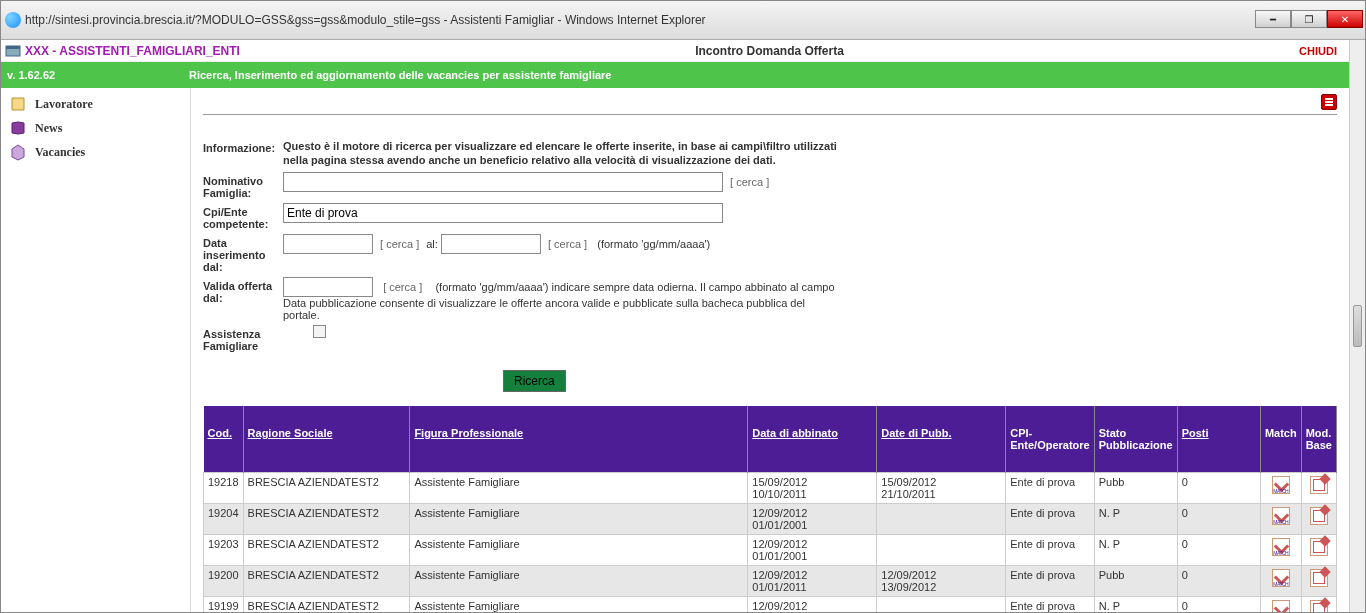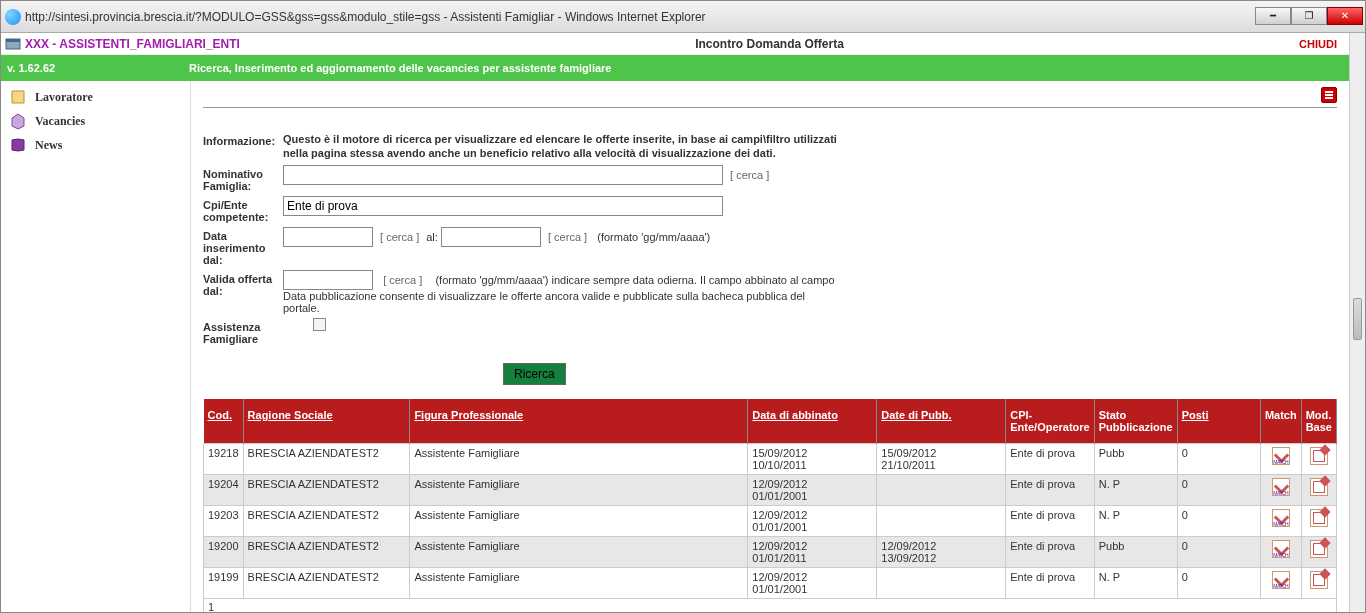--- a/index.html
+++ b/index.html
@@ -13,21 +13,21 @@
   .window {
     width: 1366px;
     height: 613px;
     position: relative;
     overflow: hidden;
     border: 1px solid #888;
   }
   .browser-chrome {
     display: flex;
     align-items: center;
-    height: 32px;
+    height: 39px;
     background: linear-gradient(#f4f4f4, #dcdcdc);
     border-bottom: 1px solid #aaa;
     font-size: 12px;
   }
   .ie-icon {
     width: 16px; height: 16px; margin: 0 4px;
     border-radius: 50%;
     background: radial-gradient(circle at 30% 30%, #7fd4ff, #1e90ff);
     display: inline-block;
   }
@@ -177,25 +177,25 @@
     background:#15803d;
     font-size:12px;
     cursor:pointer;
   }
   table.results {
     width:100%;
     border-collapse:collapse;
     font-size:11px;
   }
   table.results thead th{
-    background:#b91c1c;
+    background:#4c1d95;
     color:#fff;
     font-weight:bold;
     text-align:left;
-    padding:10px 4px;
+    padding:21px 4px;
     border-right:1px solid #888;
     text-decoration:underline;
     white-space:normal;
     vertical-align:top;
   }
   table.results thead th.nou{text-decoration:none;}
   table.results tbody td{
     padding:3px 4px;
     border:1px solid #ccc;
     vertical-align:top;
@@ -284,32 +284,32 @@
             <span class="nav-icon">
               <svg viewBox="0 0 18 18">
                   <polygon points="3,3 15,3 15,15 3,15" fill="#f5d784" stroke="#b89030"></polygon>
                 </svg>
             </span>
             <span>Lavoratore</span>
           </div>
           <div class="item">
             <span class="nav-icon">
               <svg viewBox="0 0 18 18">
+                  <polygon points="3,4 9,3 15,4 15,14 9,15 3,14" fill="#8b3aa0" stroke="#5a1f70"></polygon>
+                </svg>
+            </span>
+            <span>News</span>
+          </div>
+          <div class="item">
+            <span class="nav-icon">
+              <svg viewBox="0 0 18 18">
                   <polygon points="3,6 9,2 15,6 15,14 9,17 3,14" fill="#caa7dd" stroke="#7a4c9c"></polygon>
                 </svg>
             </span>
             <span>Vacancies</span>
-          </div>
-          <div class="item">
-            <span class="nav-icon">
-              <svg viewBox="0 0 18 18">
-                  <polygon points="3,4 9,3 15,4 15,14 9,15 3,14" fill="#8b3aa0" stroke="#5a1f70"></polygon>
-                </svg>
-            </span>
-            <span>News</span>
           </div>
         </div>
 
         <div class="page">
           <div class="pdf-row">
             <span class="pdf-icon"></span>
           </div>
 
           <div class="filters">
 

